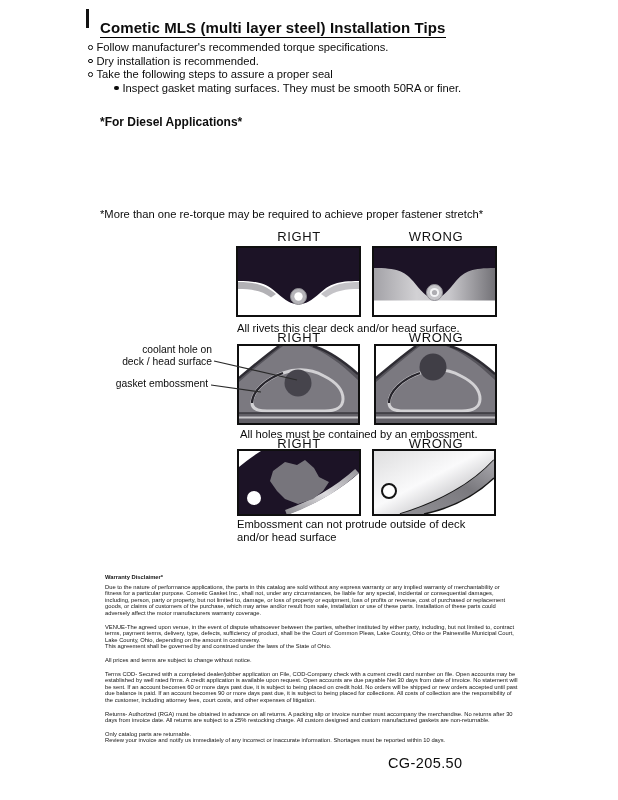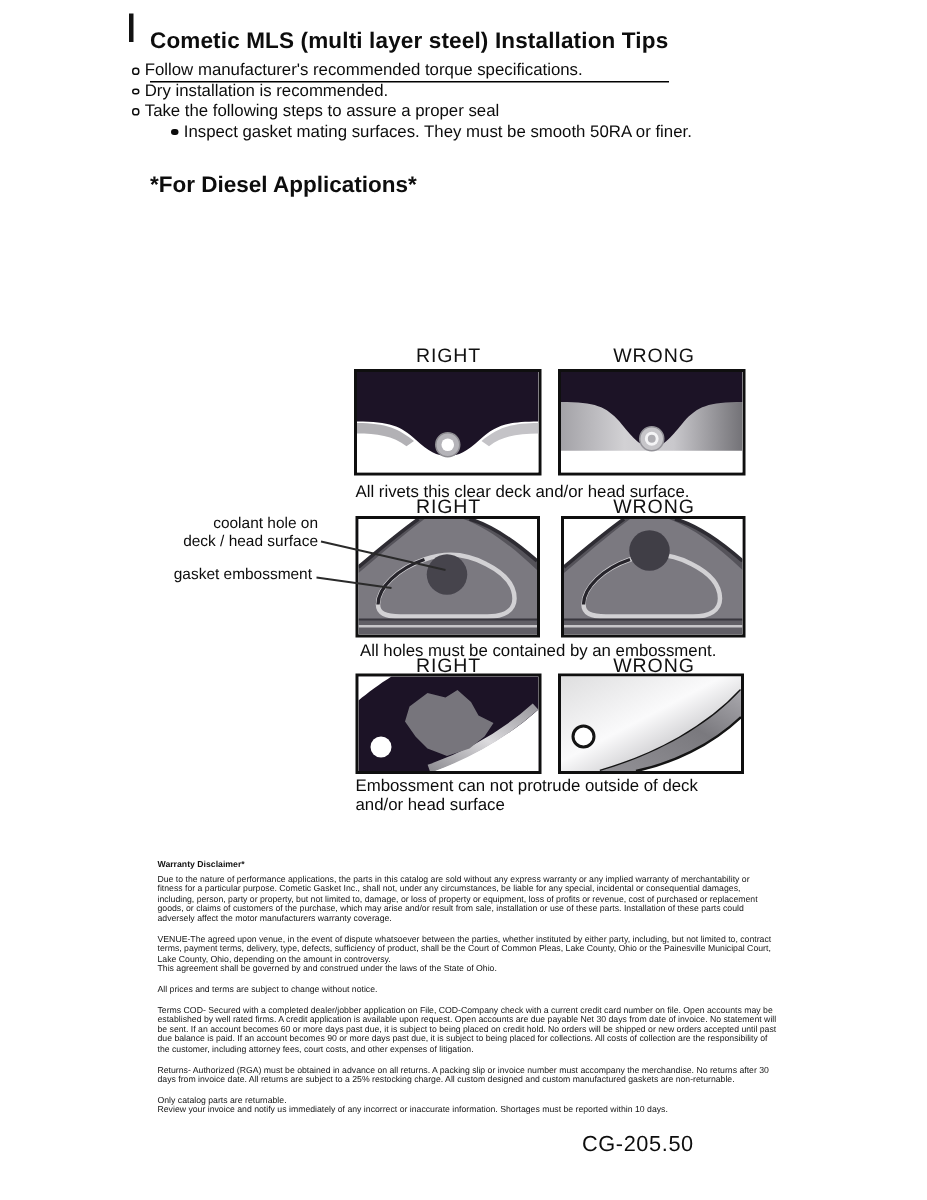--- a/index.html
+++ b/index.html
@@ -5,35 +5,35 @@
   * { margin:0; padding:0; box-sizing:border-box; }
   html,body { background:#ffffff; }
   .page {
     position:relative; width:618px; height:800px; background:#ffffff;
     font-family:"Liberation Sans", sans-serif; color:#0d0d0d; overflow:hidden;
   }
   .abs { position:absolute; }
   .regmark { left:86px; top:9px; width:2.5px; height:19px; background:#121212; }
   .title {
     left:100px; top:19px; font-size:15px; font-weight:bold;
-    border-bottom:1.8px solid #000; padding-bottom:18px; letter-spacing:0.1px;
+    border-bottom:1.8px solid #000; padding-bottom:1px; letter-spacing:0.1px;
   }
   .body-txt { font-size:11.2px; line-height:13.5px; color:#0c0c0c; }
   .bullets { left:88px; top:41px; width:470px; }
   .brow { display:flex; align-items:flex-start; }
   .bcirc {
     width:4.5px; height:4.5px; border:1.2px solid #0c0c0c; border-radius:50%;
     margin:4px 4px 0 0; flex:0 0 auto;
   }
   .bdot {
     width:4.5px; height:4.5px; background:#0c0c0c; border-radius:50%;
     margin:4px 4px 0 0; flex:0 0 auto;
   }
   .indent { margin-left:26px; }
-  .h2 { left:100px; top:115px; font-size:15px; font-weight:bold; }
+  .h2 { left:100px; top:115px; font-size:12px; font-weight:bold; }
   .para { left:100px; width:424px; }
   .p1 { top:134px; }
   .p2 { top:168px; }
   .note { top:208px; }
   .dlabel { font-size:13px; letter-spacing:0.6px; color:#111; text-align:center; width:130px; }
   .dbox { border:2.5px solid #0f0f0f; background:#fff; }
   .dbox svg { display:block; }
   .caption { font-size:11.2px; line-height:12.5px; color:#0c0c0c; }
   .sidelabel { font-size:10.3px; line-height:11.5px; color:#0c0c0c; text-align:right; width:118px; }
   .legal { left:105px; top:574px; width:413px; font-size:5.8px; line-height:6.6px; color:#141414; }
@@ -65,20 +65,21 @@
       <span class="bcirc"></span>
       <span>Take the following steps to assure a proper seal</span>
     </div>
     <div class="brow indent">
       <span class="bdot"></span>
       <span>Inspect gasket mating surfaces.  They must be smooth 50RA or finer.</span>
     </div>
   </div>
 
   <div class="abs h2">*For Diesel Applications*</div>
+  <div class="abs para body-txt note">*More than one re-torque may be required to achieve proper fastener stretch*</div>
 
   <div class="abs dlabel" style="left:234px; top:229px;">RIGHT</div>
   <div class="abs dlabel" style="left:371px; top:229px;">WRONG</div>
 
   <div class="abs dbox" style="left:236px; top:246px;">
     <svg width="121" height="67" viewBox="0 0 121 67">
       <rect width="121" height="67" fill="#ffffff"></rect>
       <path d="M0,0 H121 V33 C99,33 92,36 82,45 C73,53 68,56 60.5,56 C53,56 48,53 39,45 C29,36 22,33 0,33 Z" fill="#1c1326"></path>
       <path d="M0,34 C20,34 28,38 38,46 L33,49.5 C24,42.5 13,41 0,41 Z" fill="#b2b1b5"></path>
       <path d="M121,34 C101,34 93,38 83,46 L88,49.5 C97,42.5 108,41 121,41 Z" fill="#c4c3c7"></path>

